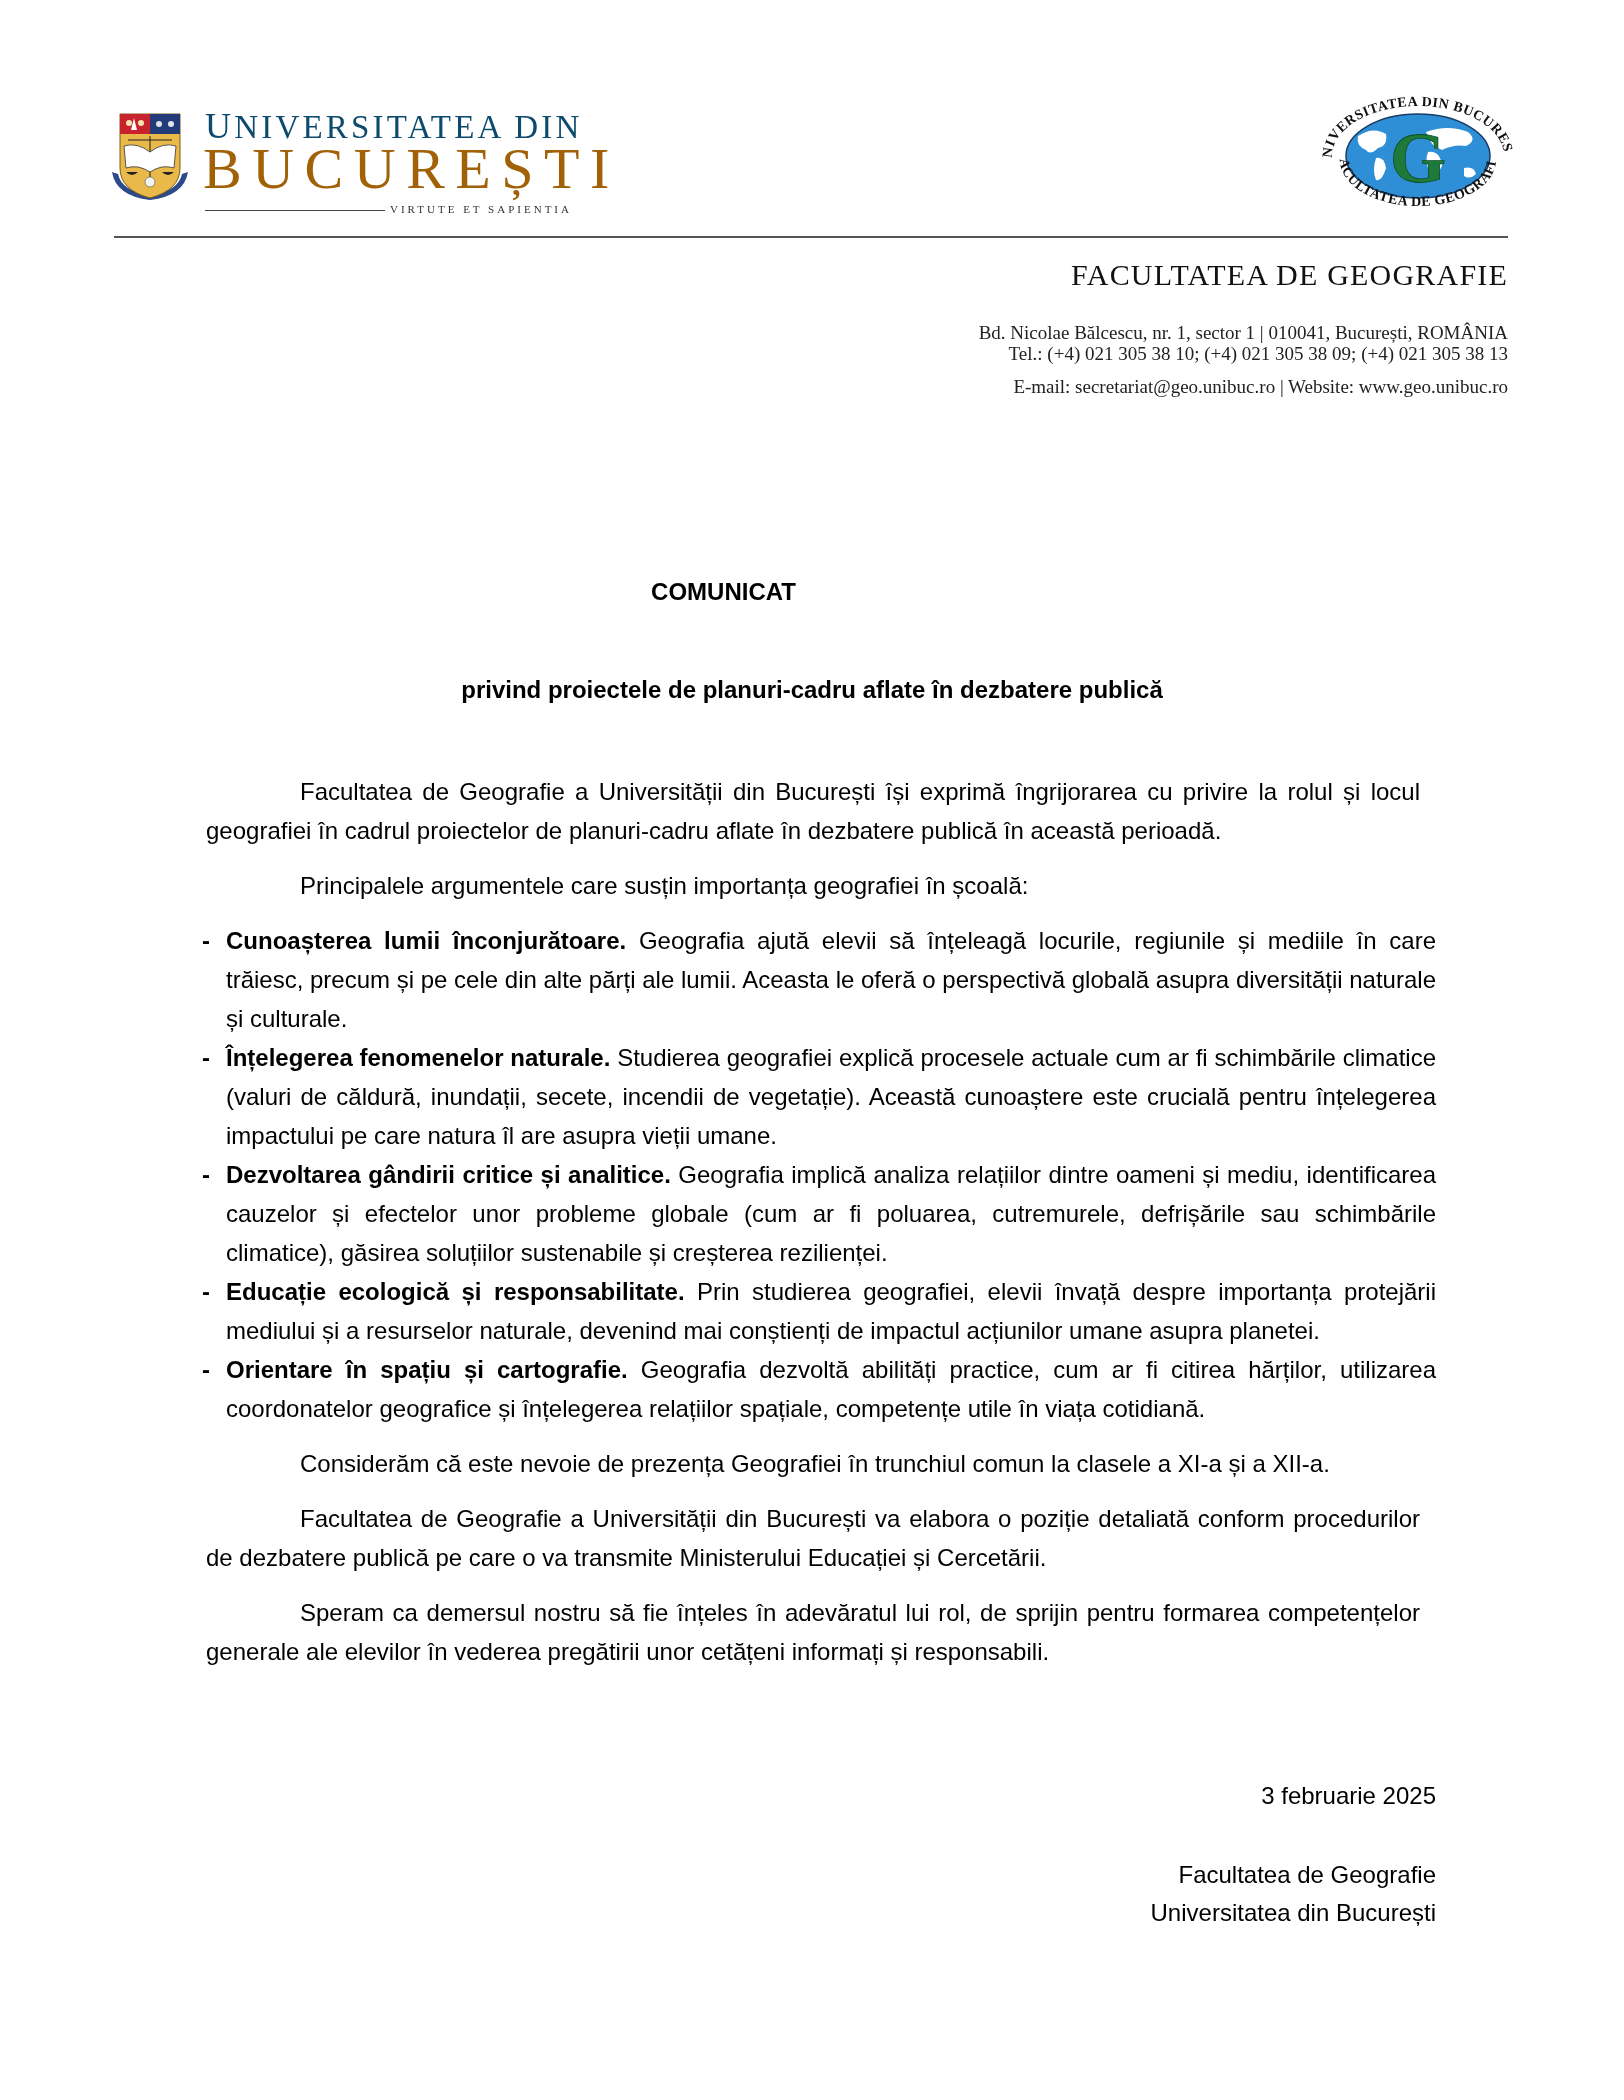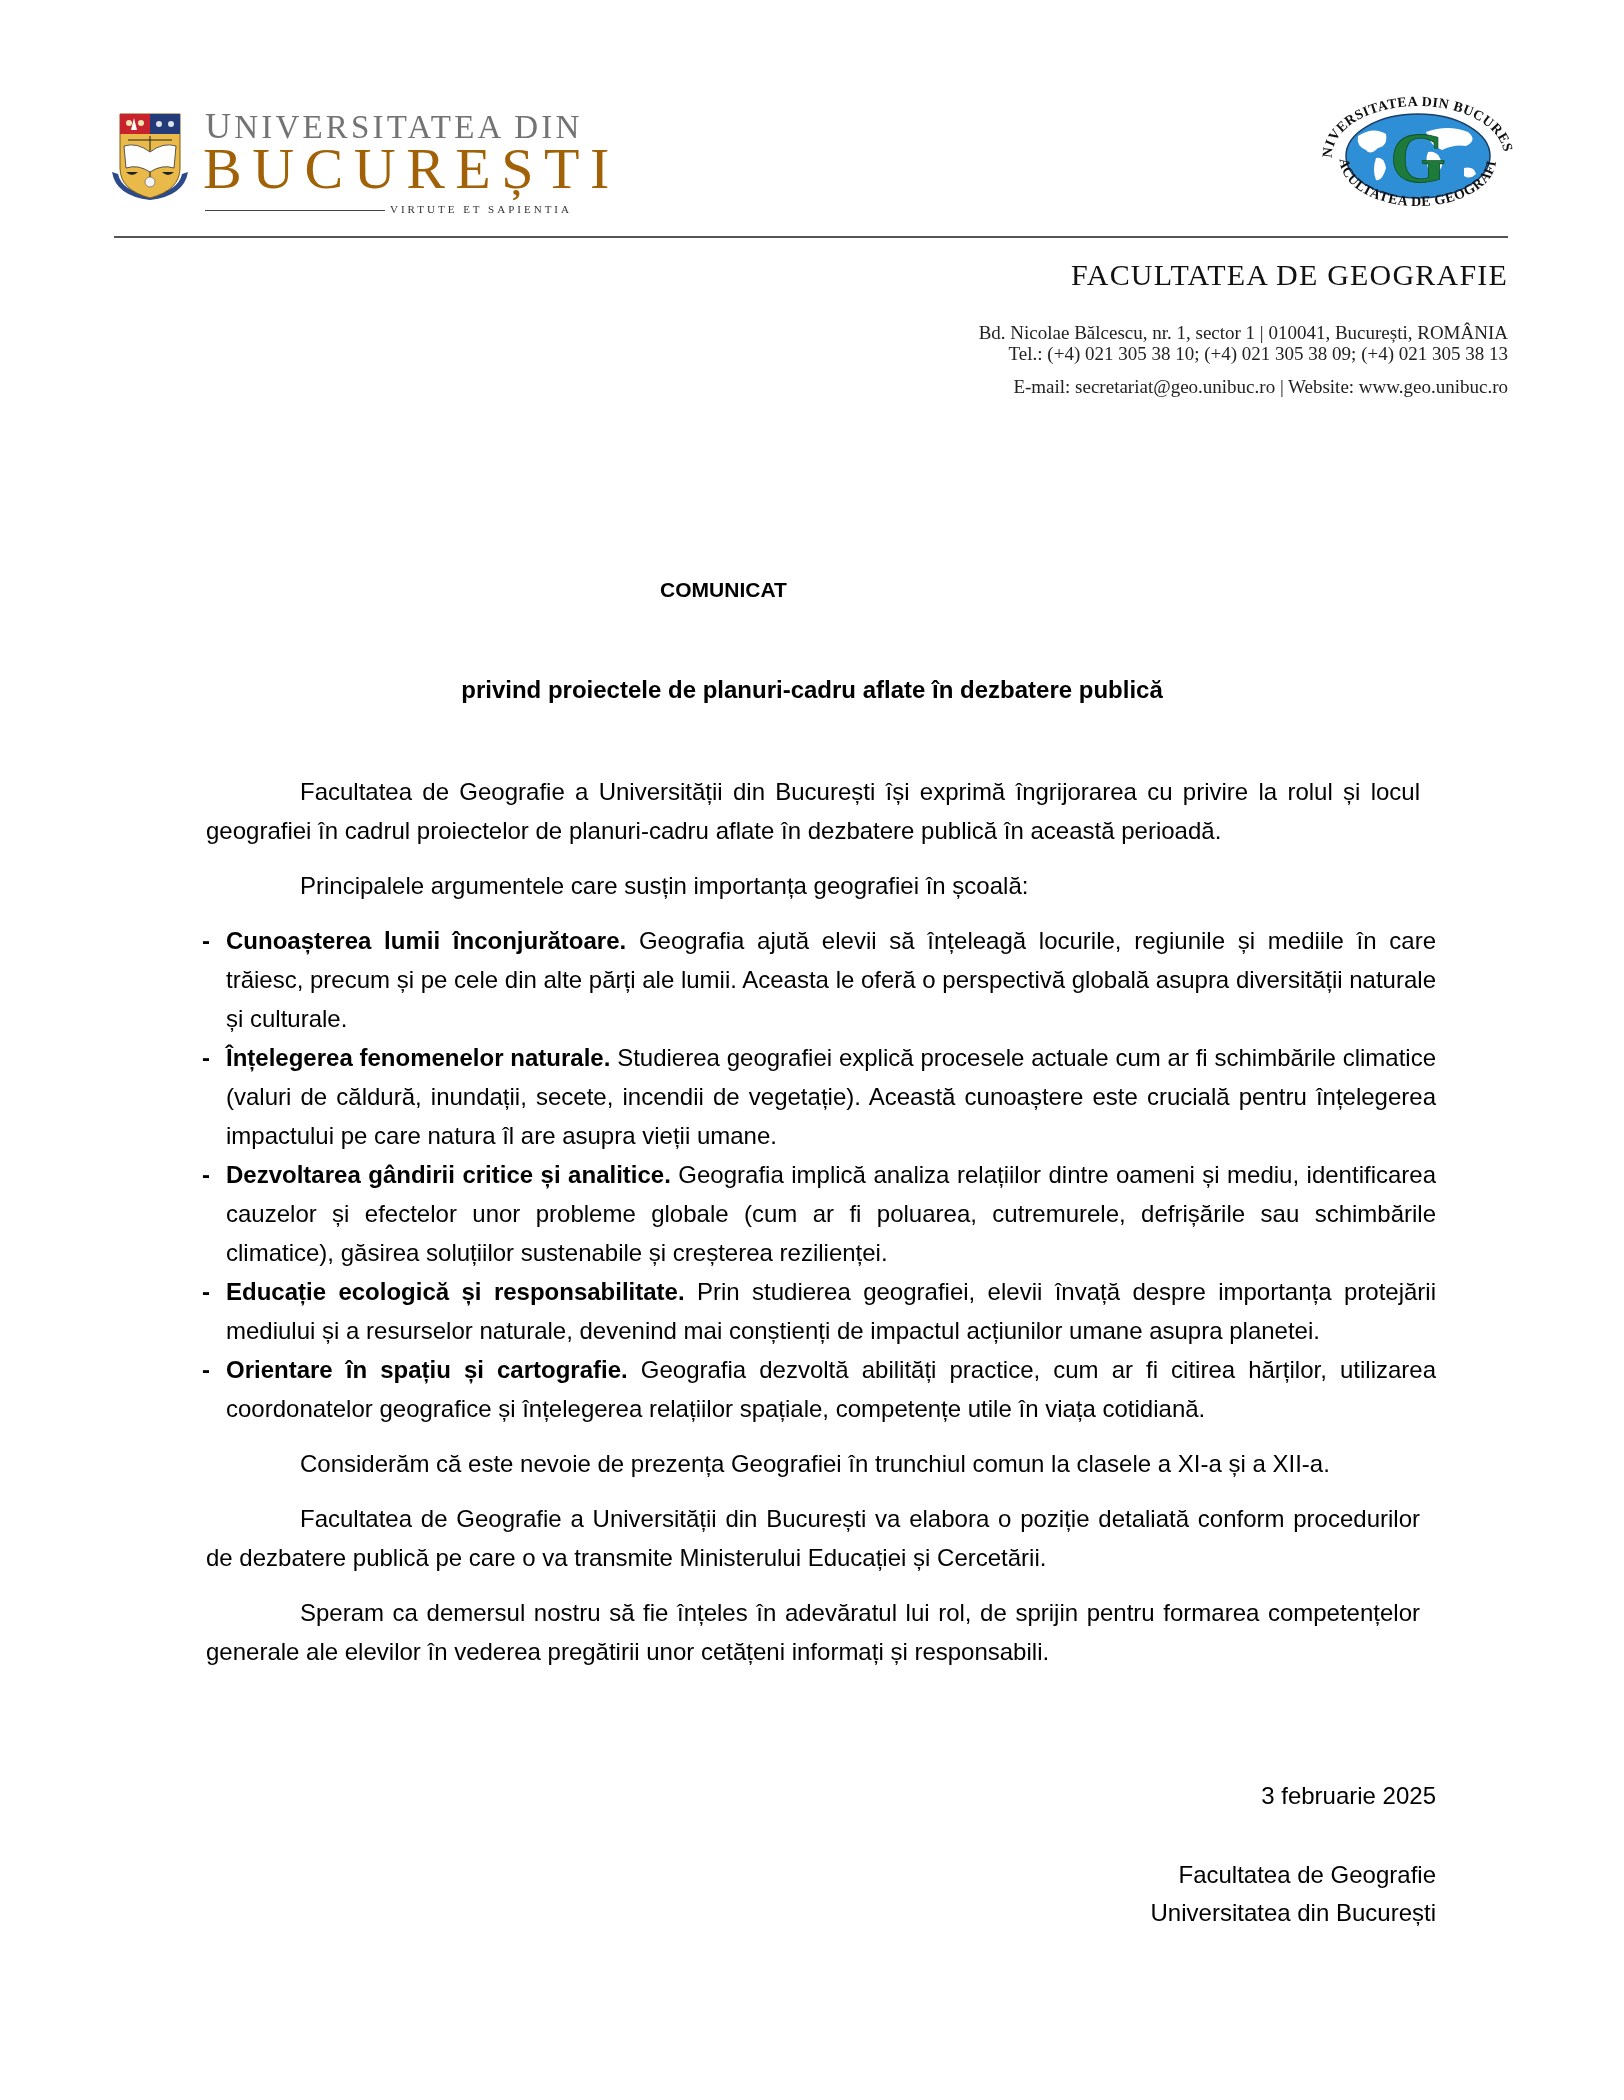--- a/index.html
+++ b/index.html
@@ -1,37 +1,37 @@
 <!DOCTYPE html>
 <html><head>
 <meta charset="utf-8">
 <style>
   html, body { margin:0; padding:0; background:#ffffff; }
   body { width:1624px; height:2100px; position:relative; overflow:hidden; color:#000; }
   .abs { position:absolute; }
 
   
   .crest { left:110px; top:112px; width:80px; height:90px; }
-  .uni-line1 { left:205px; top:108px; font-family:"Liberation Serif", serif; font-size:33px; letter-spacing:3.2px; color:#737373; white-space:nowrap; line-height:36px; }
+  .uni-line1 { left:205px; top:108px; font-family:"Liberation Serif", serif; font-size:33px; letter-spacing:3.2px; color:#0c4a6e; white-space:nowrap; line-height:36px; }
   .uni-line1 .big { font-size:36px; }
   .uni-line2 { left:203px; top:140px; font-family:"Liberation Serif", serif; font-size:58px; letter-spacing:10.5px; color:#a16207; white-space:nowrap; line-height:58px; }
   .motto-rule { left:205px; top:210px; width:180px; height:1px; background:#444; }
   .motto { left:390px; top:203px; font-family:"Liberation Serif", serif; font-size:11px; letter-spacing:3px; color:#333; white-space:nowrap; }
   .head-rule { left:114px; top:236px; width:1394px; height:2px; background:#555; }
 
   .geo-logo { left:1318px; top:96px; width:200px; height:118px; }
 
   .faculty-title { right:116px; top:258px; font-family:"Liberation Serif", serif; font-size:30px; letter-spacing:1.2px; color:#111; text-align:right; white-space:nowrap; }
   .addr { right:116px; font-family:"Liberation Serif", serif; font-size:19px; color:#222; text-align:right; white-space:nowrap; }
   .addr1 { top:310px;margin-top:12px; }
   .addr2 { top:343px; }
   .addr3 { top:376px; }
 
   
-  .doc-title { left:0; width:1447px; top:578px; text-align:center; font-family:"Liberation Sans", sans-serif; font-weight:bold; font-size:21px; }
+  .doc-title { left:0; width:1447px; top:578px; text-align:center; font-family:"Liberation Sans", sans-serif; font-weight:bold; font-size:24px; }
   .doc-subtitle { left:0; width:1624px; top:676px; text-align:center; font-family:"Liberation Sans", sans-serif; font-weight:bold; font-size:24px; }
 
   .body-text { left:190px; top:756px; width:1246px; font-family:"Liberation Sans", sans-serif; font-size:24px; line-height:39px; text-align:justify; }
   .body-text p { margin:16px; text-indent:94px; }
   .body-text ul { list-style:none; margin:0; padding:0; }
   .body-text li { position:relative; padding-left:36px; text-align:justify; }
   .body-text li .dash { position:absolute; left:12px; top:0; font-weight:bold; }
   .body-text li b { font-weight:bold; }
 
   .sign { right:188px; font-family:"Liberation Sans", sans-serif; font-size:24px; text-align:center; white-space:nowrap; }

